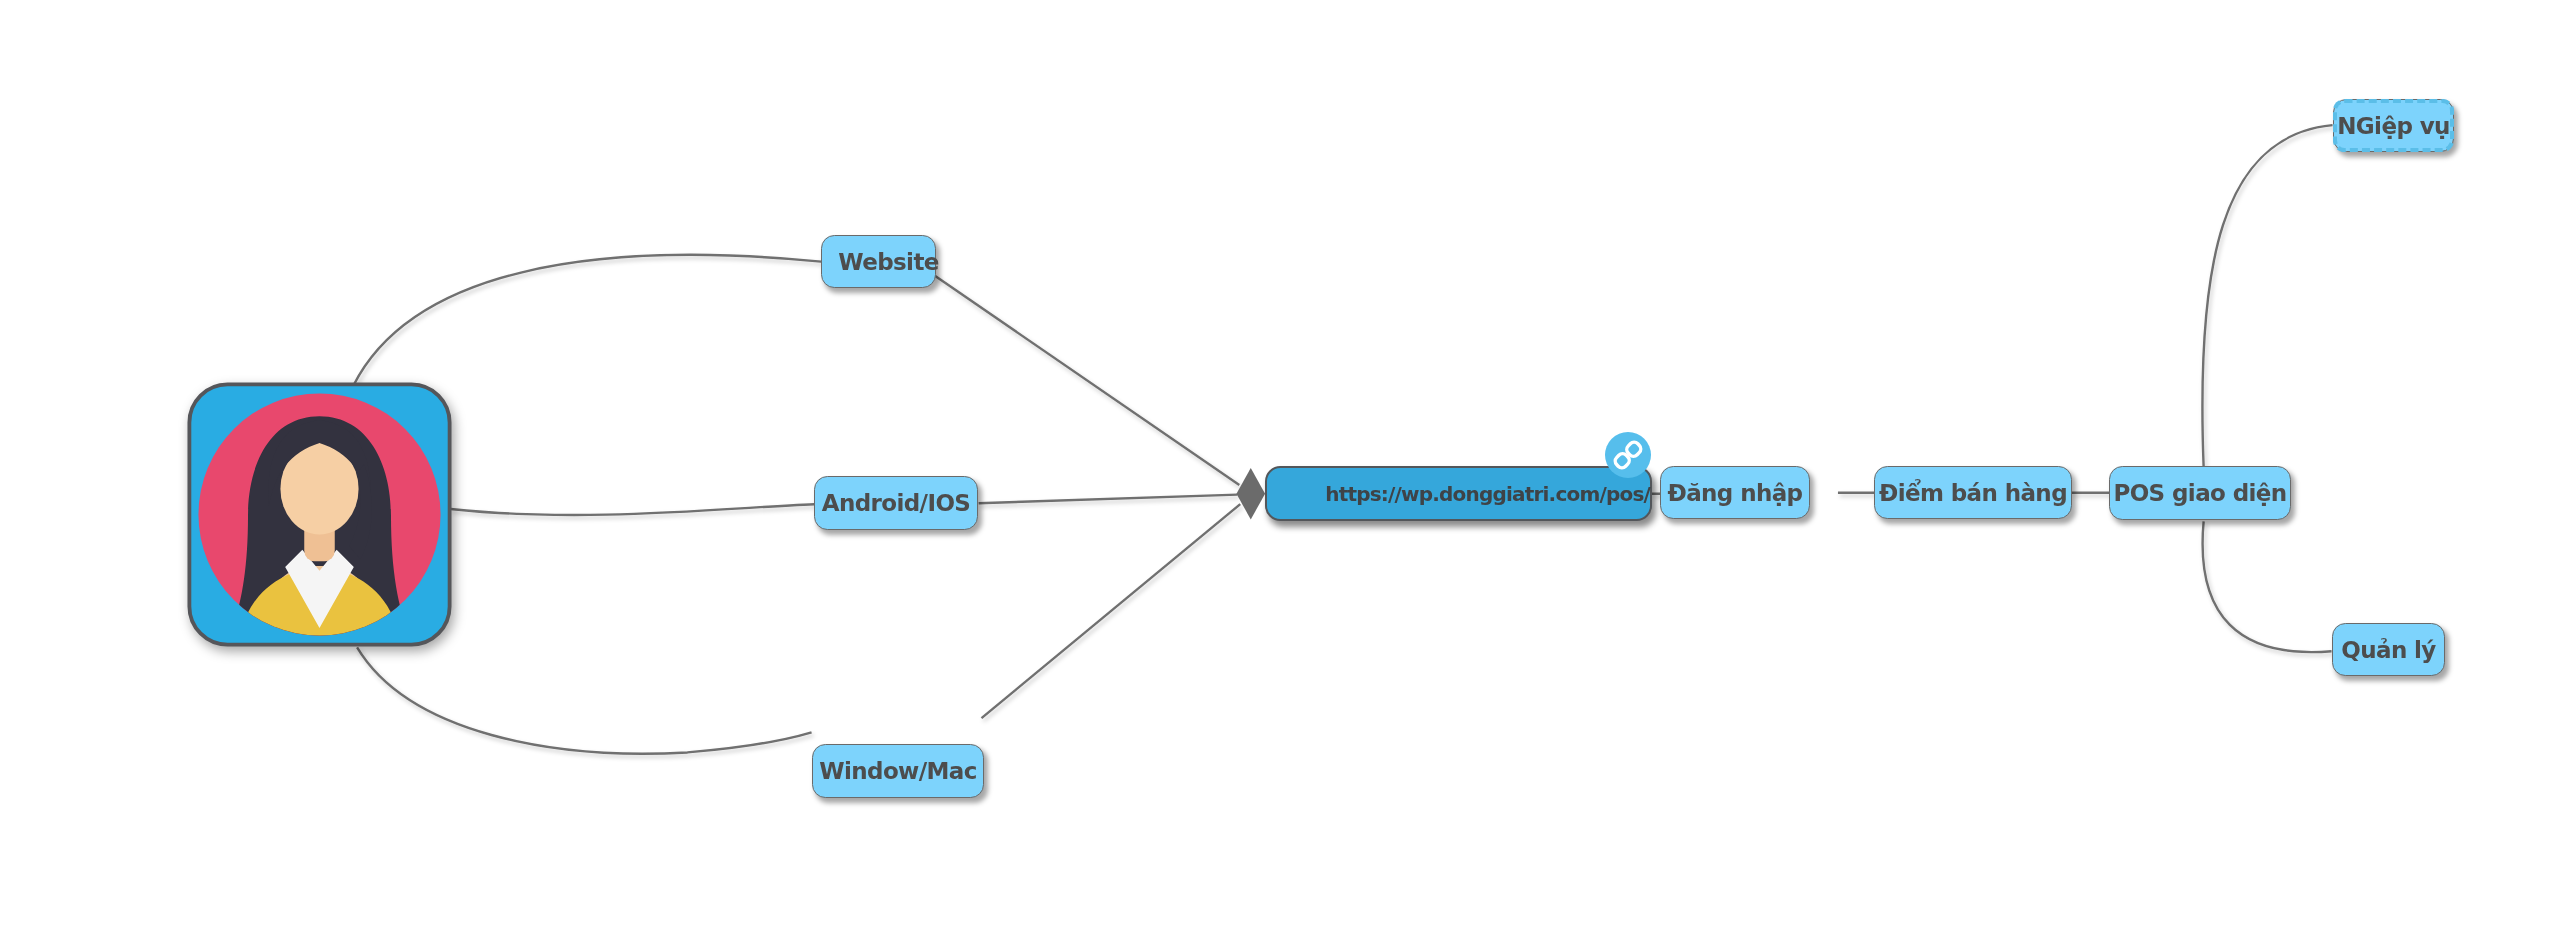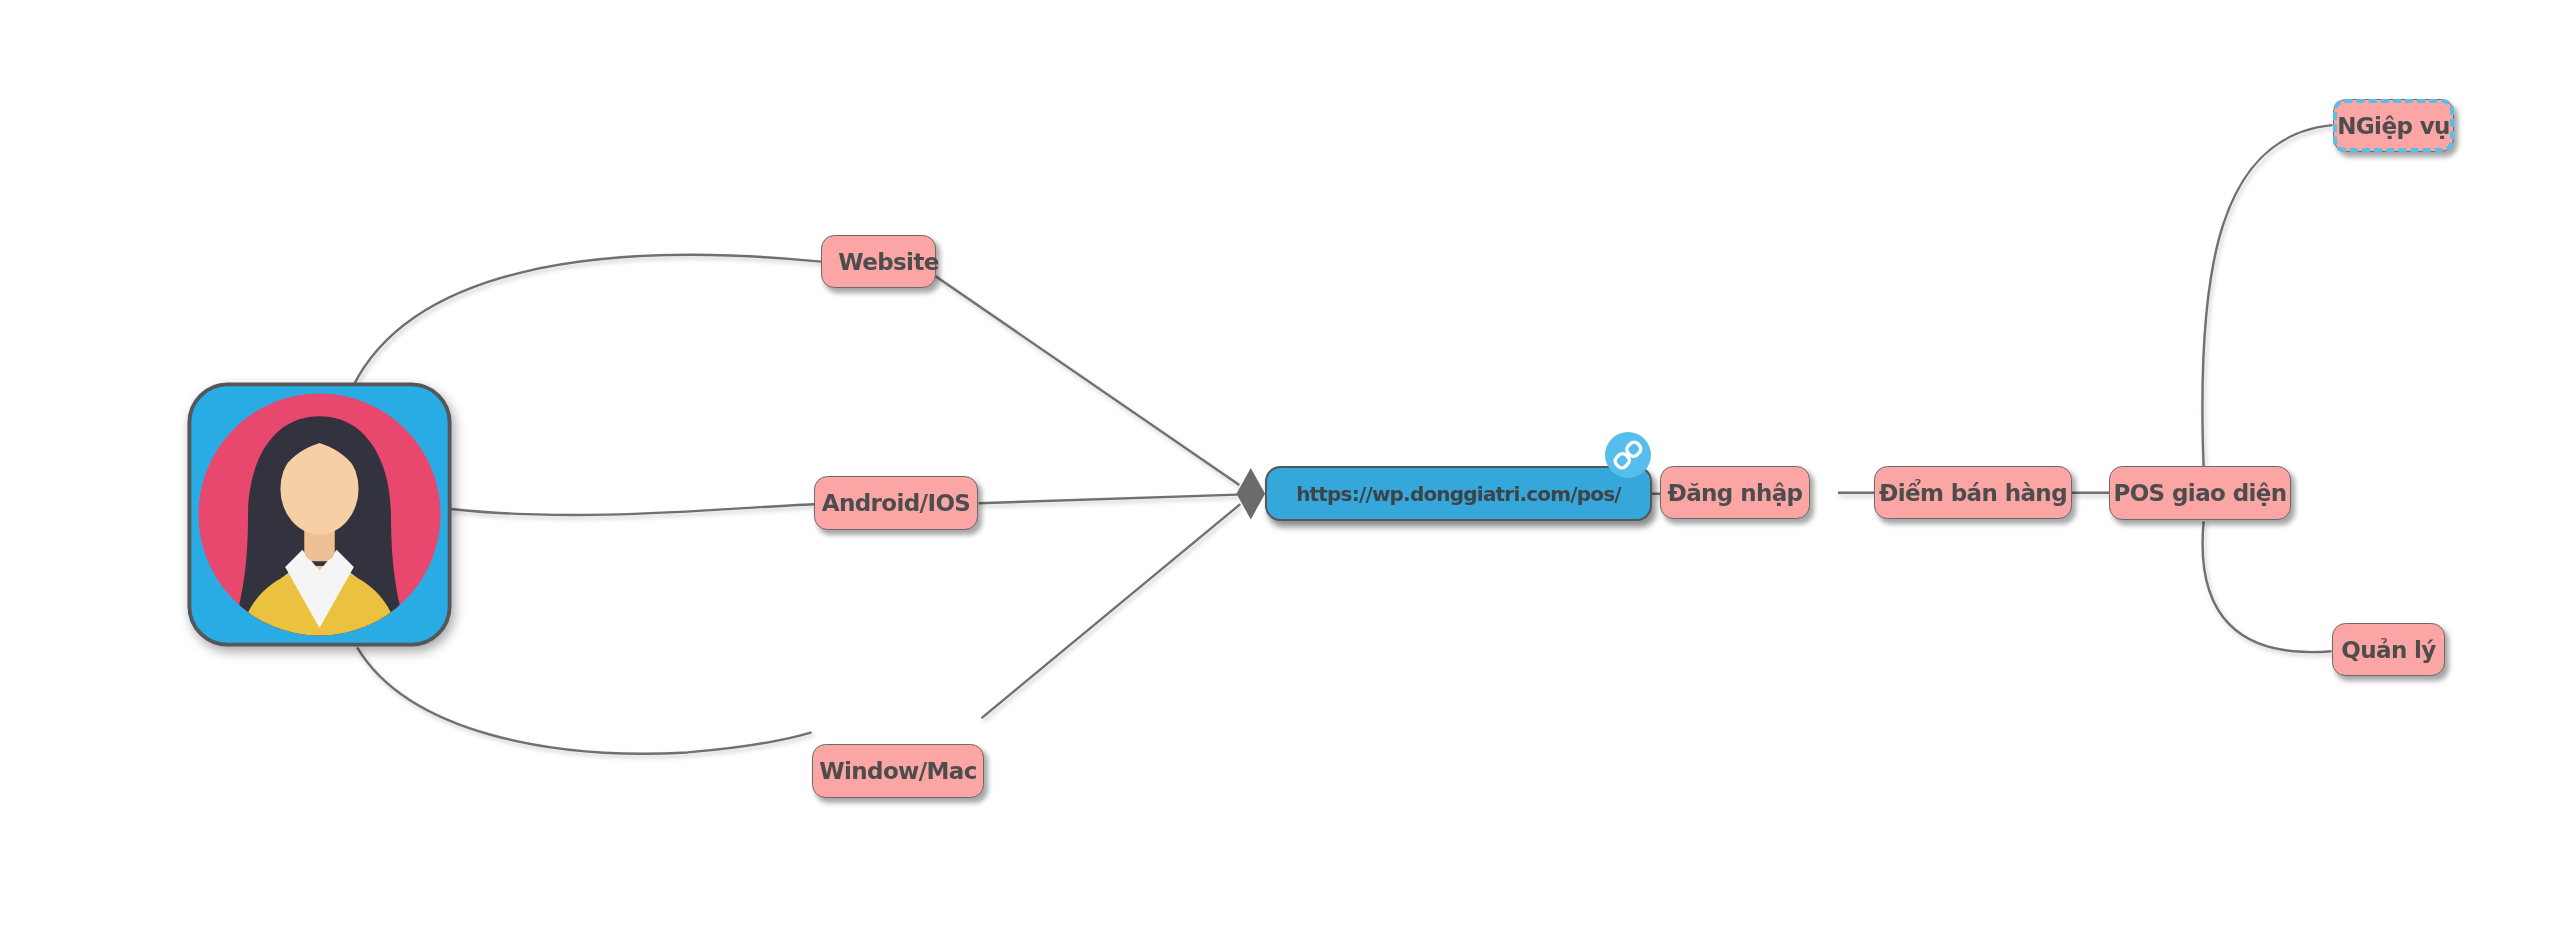--- a/index.html
+++ b/index.html
@@ -12,39 +12,40 @@
     overflow: hidden;
   }
   svg.edges { position: absolute; left: 0; top: 0; }
 
   .topic {
     position: absolute;
     box-sizing: border-box;
     display: flex;
     align-items: center;
     justify-content: center;
-    background: #fca5a5;
+    background: #7dd3fc;
     border: 1.9px solid #6A6A6A;
     border-radius: 13.4px;
     color: #4D4D4D;
     font-weight: bold;
     font-size: 23px;
     letter-spacing: -0.6px;
     white-space: nowrap;
     box-shadow: 3.8px 4.8px 5.7px rgba(0,0,0,0.35);
     cursor: default;
   }
   .topic--link {
     background: #35A7DB;
     border: 2.9px solid #53565A;
     border-radius: 15.3px;
     color: #3E4347;
     font-size: 20px;
     letter-spacing: -0.8px;
     box-shadow: 3.8px 5.7px 6.7px rgba(0,0,0,0.45);
+    justify-content: flex-end;
   }
   .selection-ring {
     position: absolute;
     inset: -1px;
     border: 4.8px dashed #5BBEE8;
     border-radius: 11.5px;
     pointer-events: none;
   }
   .avatar-wrap {
     position: absolute;

